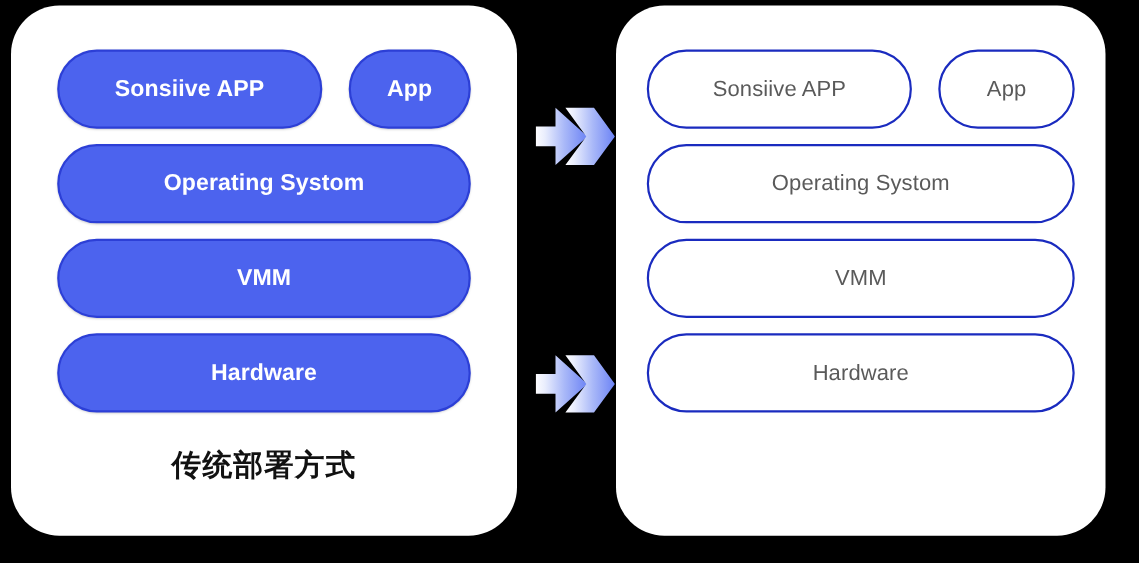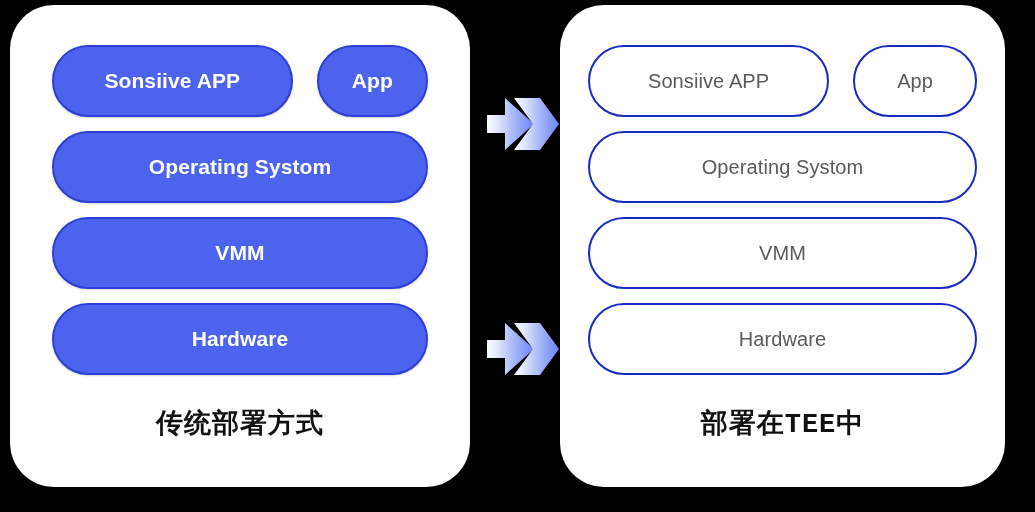--- a/index.html
+++ b/index.html
@@ -99,21 +99,21 @@
   .caption {
     position: absolute;
     left: 0;
     right: 0;
     bottom: 46px;
     text-align: center;
     color: #111111;
     font-size: 27px;
     font-weight: 700;
     letter-spacing: 1px;
-    font-family: Liberation Mono, monospace;
+    font-family: Liberation Serif, serif;
   }
 
   
   .arrow {
     position: absolute;
     width: 72px;
     height: 62px;
   }
   #arrow-top    { left: 487px; top: 93px; }
   #arrow-bottom { left: 487px; top: 318px; }
@@ -202,16 +202,15 @@
       <div class="pill pill-outline">
         <span>VMM</span>
       </div>
 
       <div class="pill pill-outline">
         <span>Hardware</span>
       </div>
 
     </div>
 
-    <div class="caption">部署在TEE中</div>
   </div>
 
 </div>
 
 </body></html>

